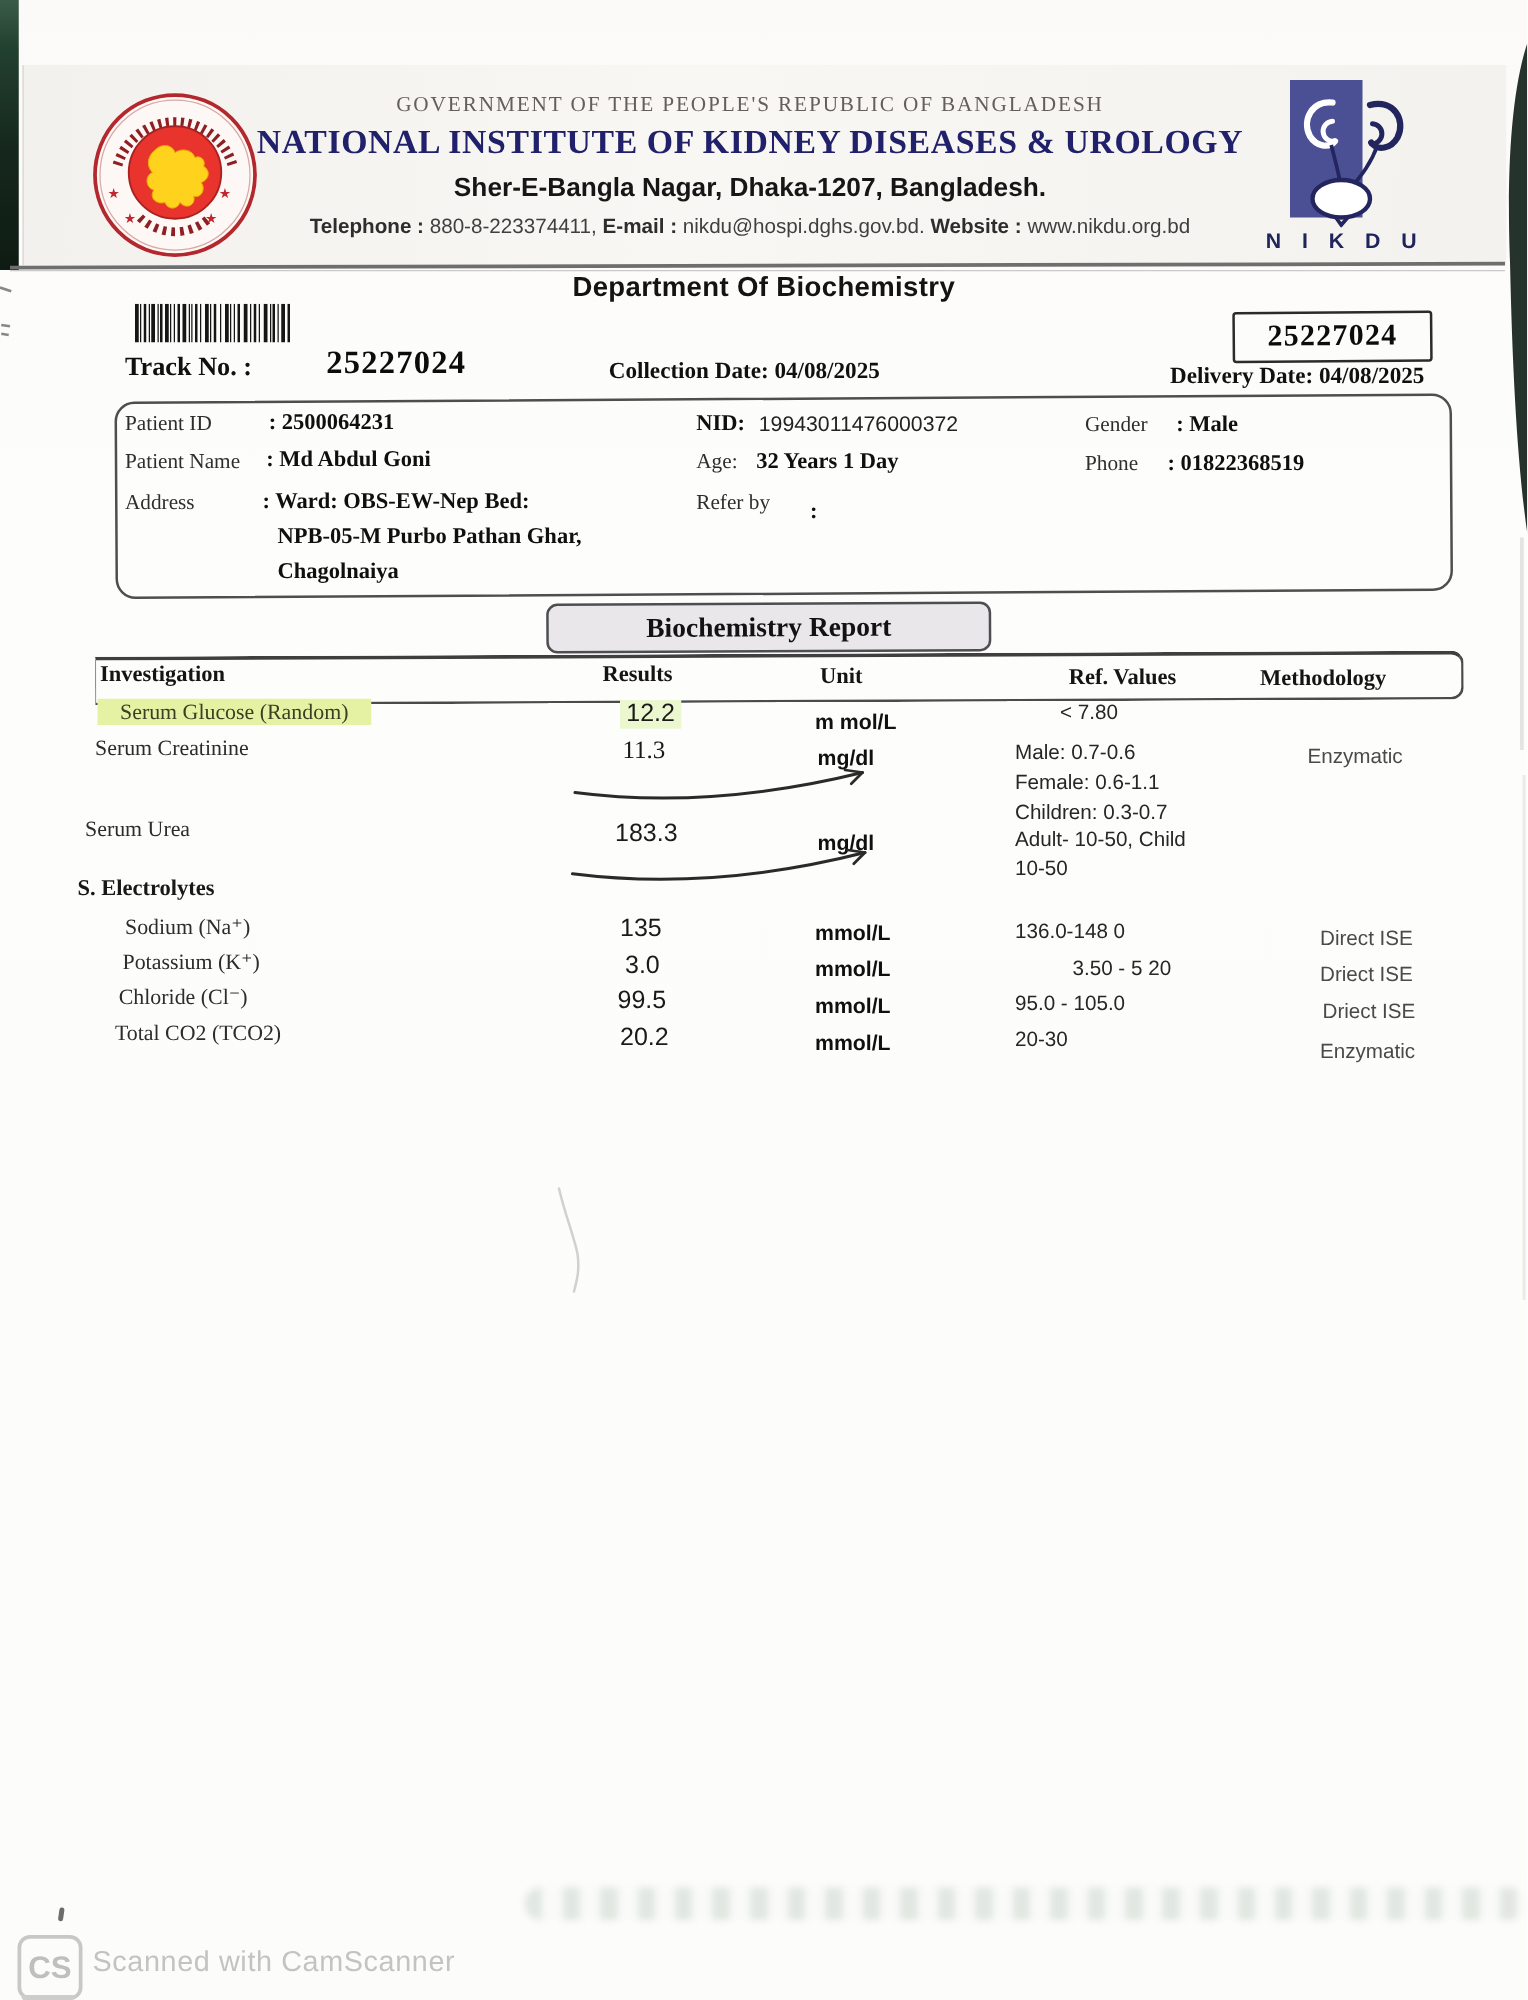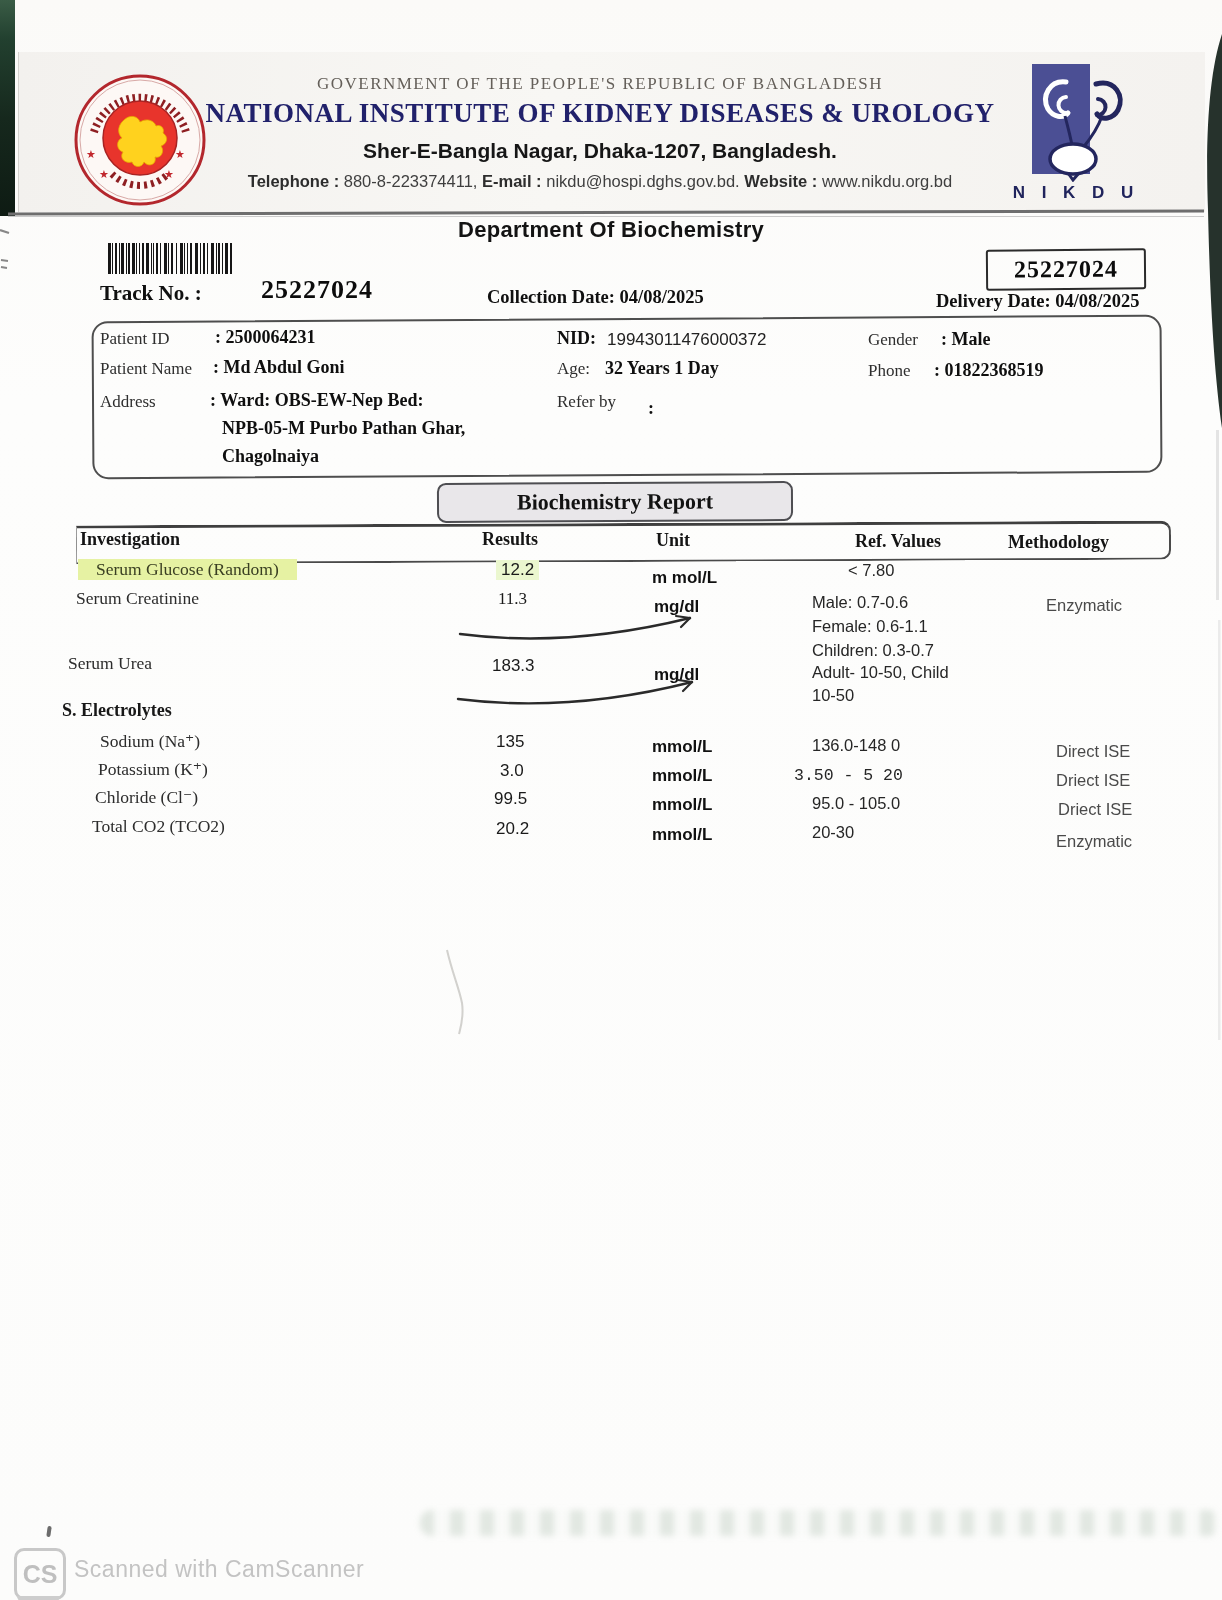--- a/index.html
+++ b/index.html
@@ -47,21 +47,21 @@
   .report-box{position:absolute;left:437px;top:482px;width:352px;height:36px;background:#e9e7ea;
      border:2.5px solid #4e4e52;border-radius:9px;transform:rotate(-.3deg);
      display:flex;align-items:center;justify-content:center;font-size:22px;font-weight:700;color:#121212;}
 
   
   .head-band{position:absolute;left:76px;top:523px;width:1092px;height:34px;
      border-top:3px solid #3f3f3f;border-bottom:2px solid #4a4a4a;border-right:2px solid #4a4a4a;
      border-left:1px solid #909090;border-radius:0 10px 10px 0;transform:rotate(-.25deg);}
   .th{font-size:18px;font-weight:700;color:#141414;}
   .inv{font-size:17.5px;color:#2c2c2c;}
-  .num{font-family:"Liberation Sans","DejaVu Sans",sans-serif;font-size:17px;color:#1a1a1a;}
+  .num{font-family:"Liberation Sans","DejaVu Sans",sans-serif;font-size:20px;color:#1a1a1a;}
   .unit{font-family:"Liberation Sans","DejaVu Sans",sans-serif;font-size:17px;font-weight:600;color:#101010;}
   .ref{font-family:"Liberation Sans","DejaVu Sans",sans-serif;font-size:16.5px;color:#262626;}
   .mth{font-family:"Liberation Sans","DejaVu Sans",sans-serif;font-size:16.5px;color:#4a4a4a;}
   .hl-name{background:#e6f2a3;padding:0 18px;color:#3a3f22;}
   .hl-val{background:#ebf7cf;padding:0 5px;}
   .section{font-size:18px;font-weight:700;color:#181818;}
 
   
   .cs-box{position:absolute;left:14px;top:1548px;width:46px;height:46px;border:3px solid #c8c8c8;border-radius:10px;
      display:flex;align-items:center;justify-content:center;
@@ -235,21 +235,21 @@
 
   <div class="t serif inv" style="left:100px;top:731px;">Sodium (Na⁺)</div>
   <div class="t num" style="left:496px;top:732px;">135</div>
   <div class="t unit" style="left:652px;top:737px;">mmol/L</div>
   <div class="t ref" style="left:812px;top:736px;">136.0-148 0</div>
   <div class="t mth" style="left:1056px;top:742px;">Direct ISE</div>
 
   <div class="t serif inv" style="left:98px;top:759px;">Potassium (K⁺)</div>
   <div class="t num" style="left:500px;top:761px;">3.0</div>
   <div class="t unit" style="left:652px;top:766px;">mmol/L</div>
-  <div class="t ref" style="left:794px;top:766px;font-family:Liberation Mono, monospace;">3.50 - 5 20</div>
+  <div class="t ref" style="left:858px;top:766px;">3.50 - 5 20</div>
   <div class="t mth" style="left:1056px;top:771px;">Driect ISE</div>
 
   <div class="t serif inv" style="left:95px;top:787px;">Chloride (Cl⁻)</div>
   <div class="t num" style="left:494px;top:789px;">99.5</div>
   <div class="t unit" style="left:652px;top:795px;">mmol/L</div>
   <div class="t ref" style="left:812px;top:794px;">95.0 - 105.0</div>
   <div class="t mth" style="left:1058px;top:800px;">Driect ISE</div>
 
   <div class="t serif inv" style="left:92px;top:816px;">Total CO2 (TCO2)</div>
   <div class="t num" style="left:496px;top:819px;">20.2</div>

